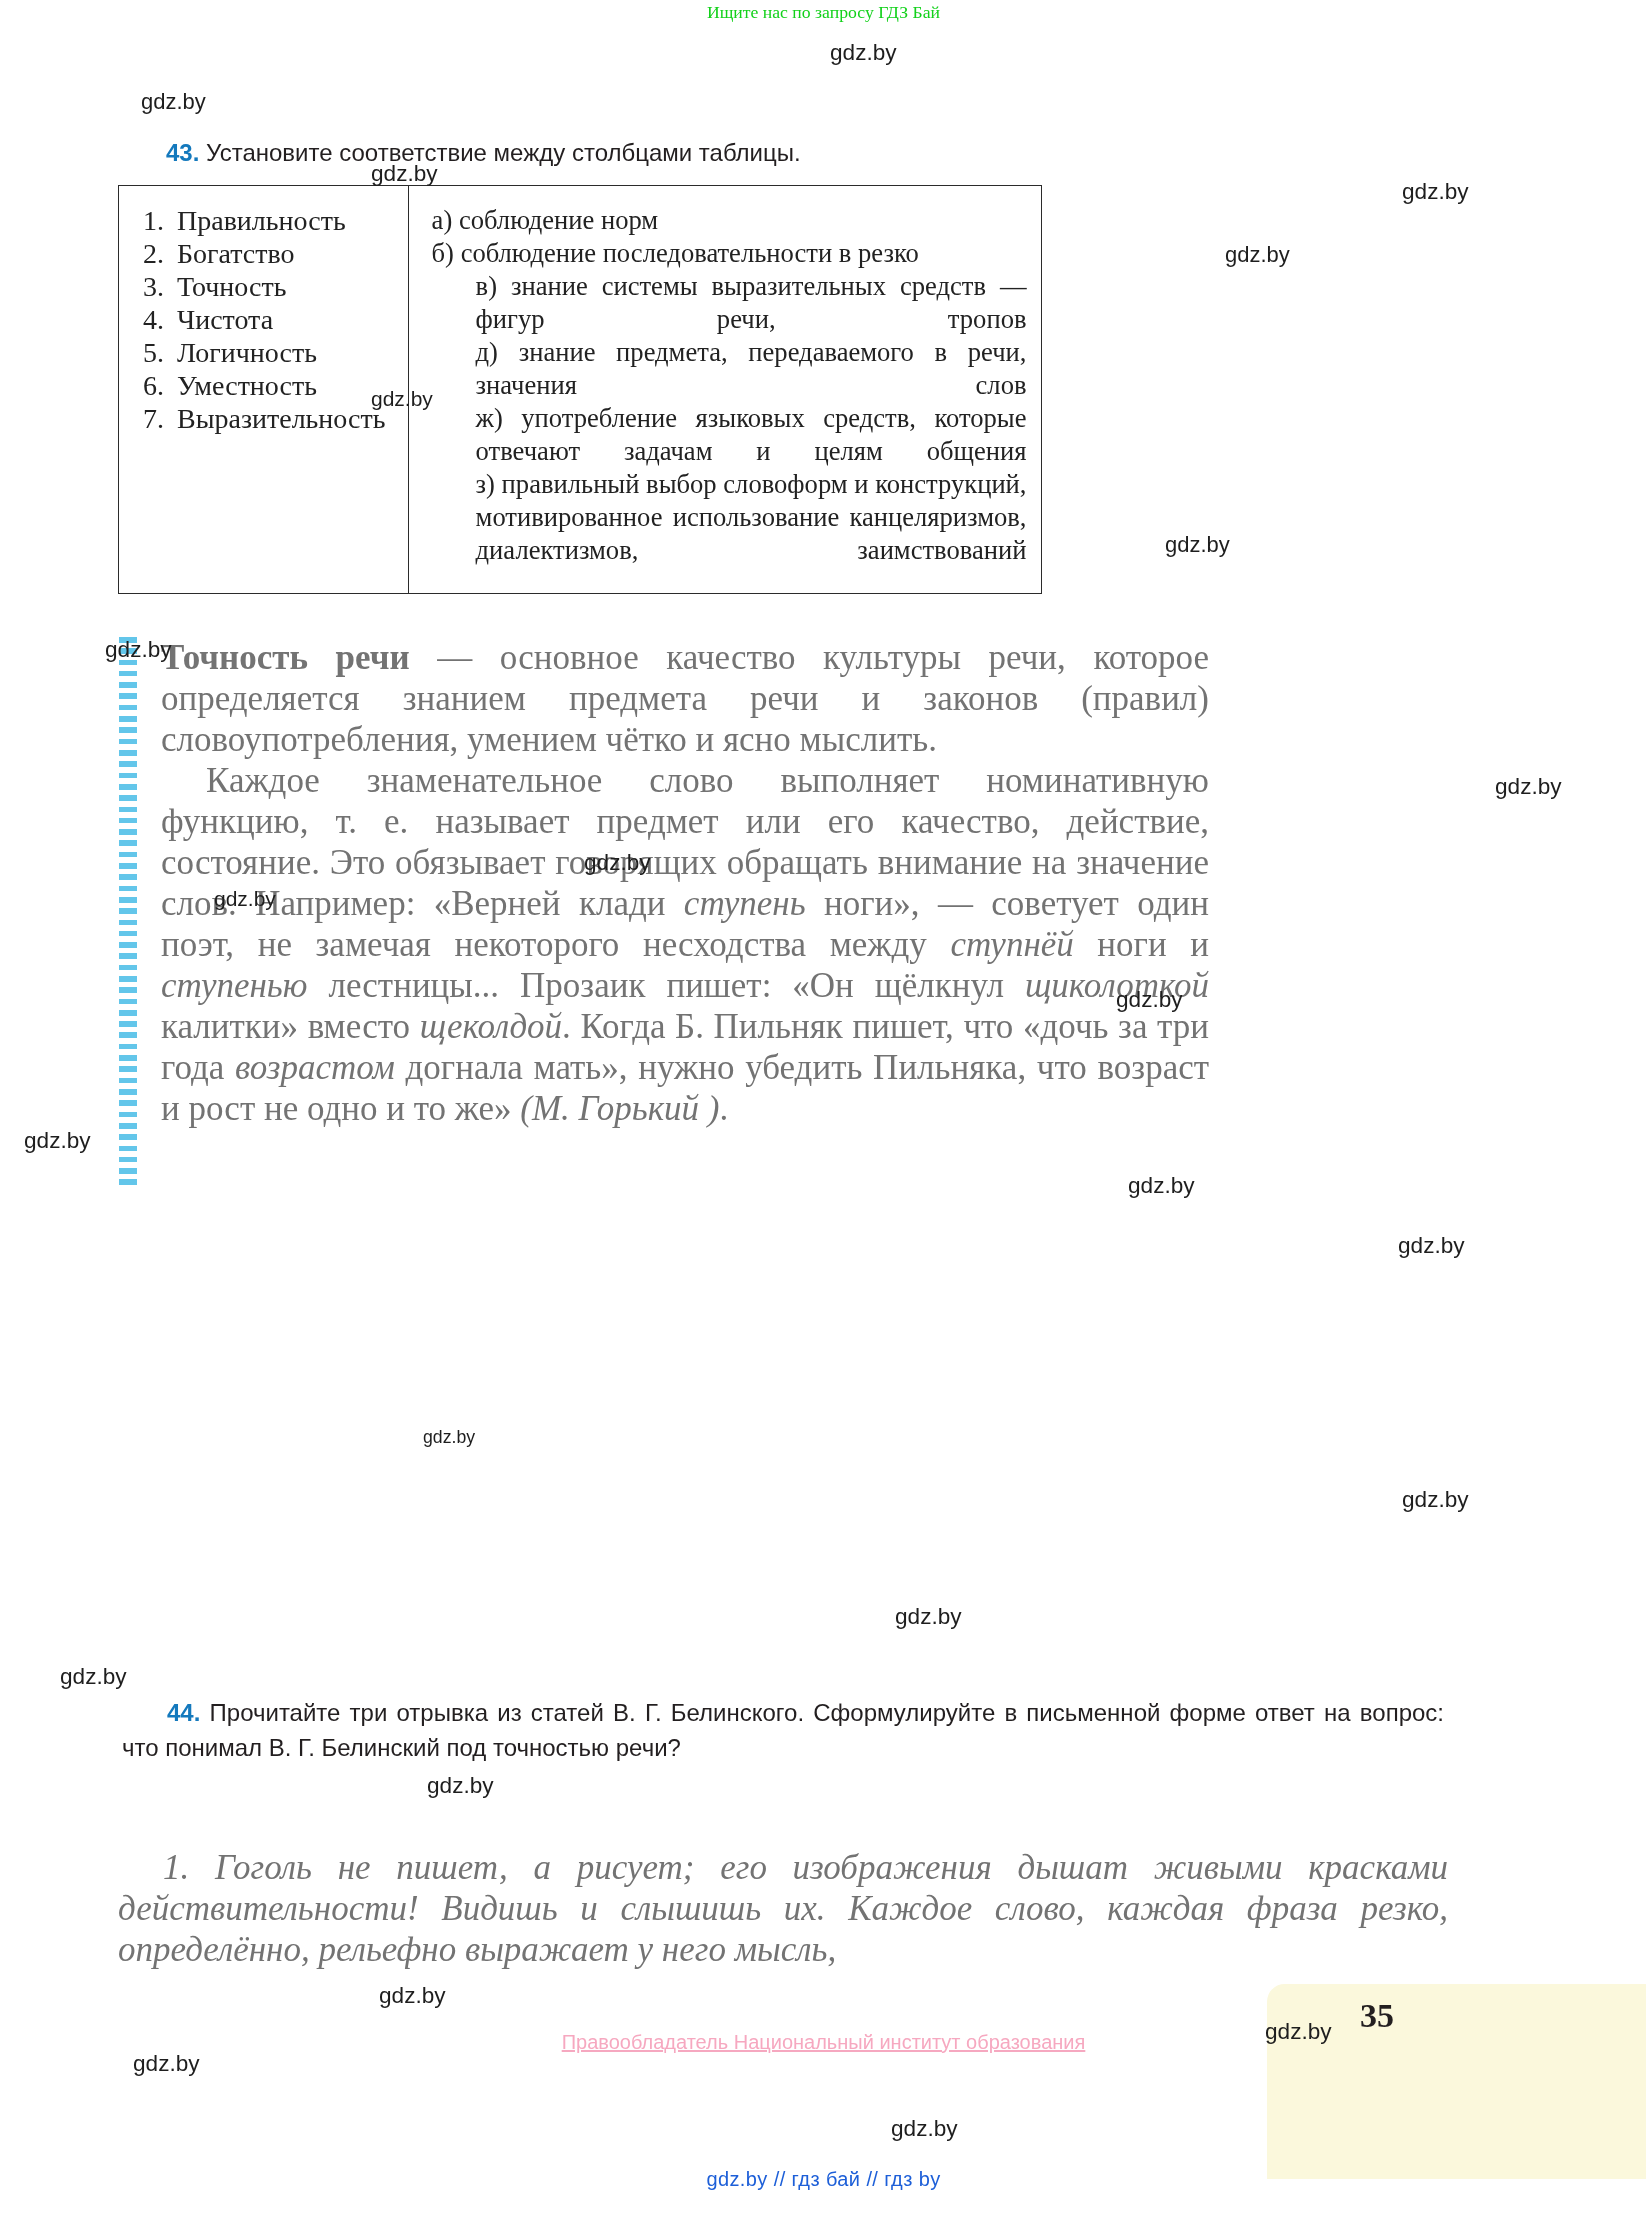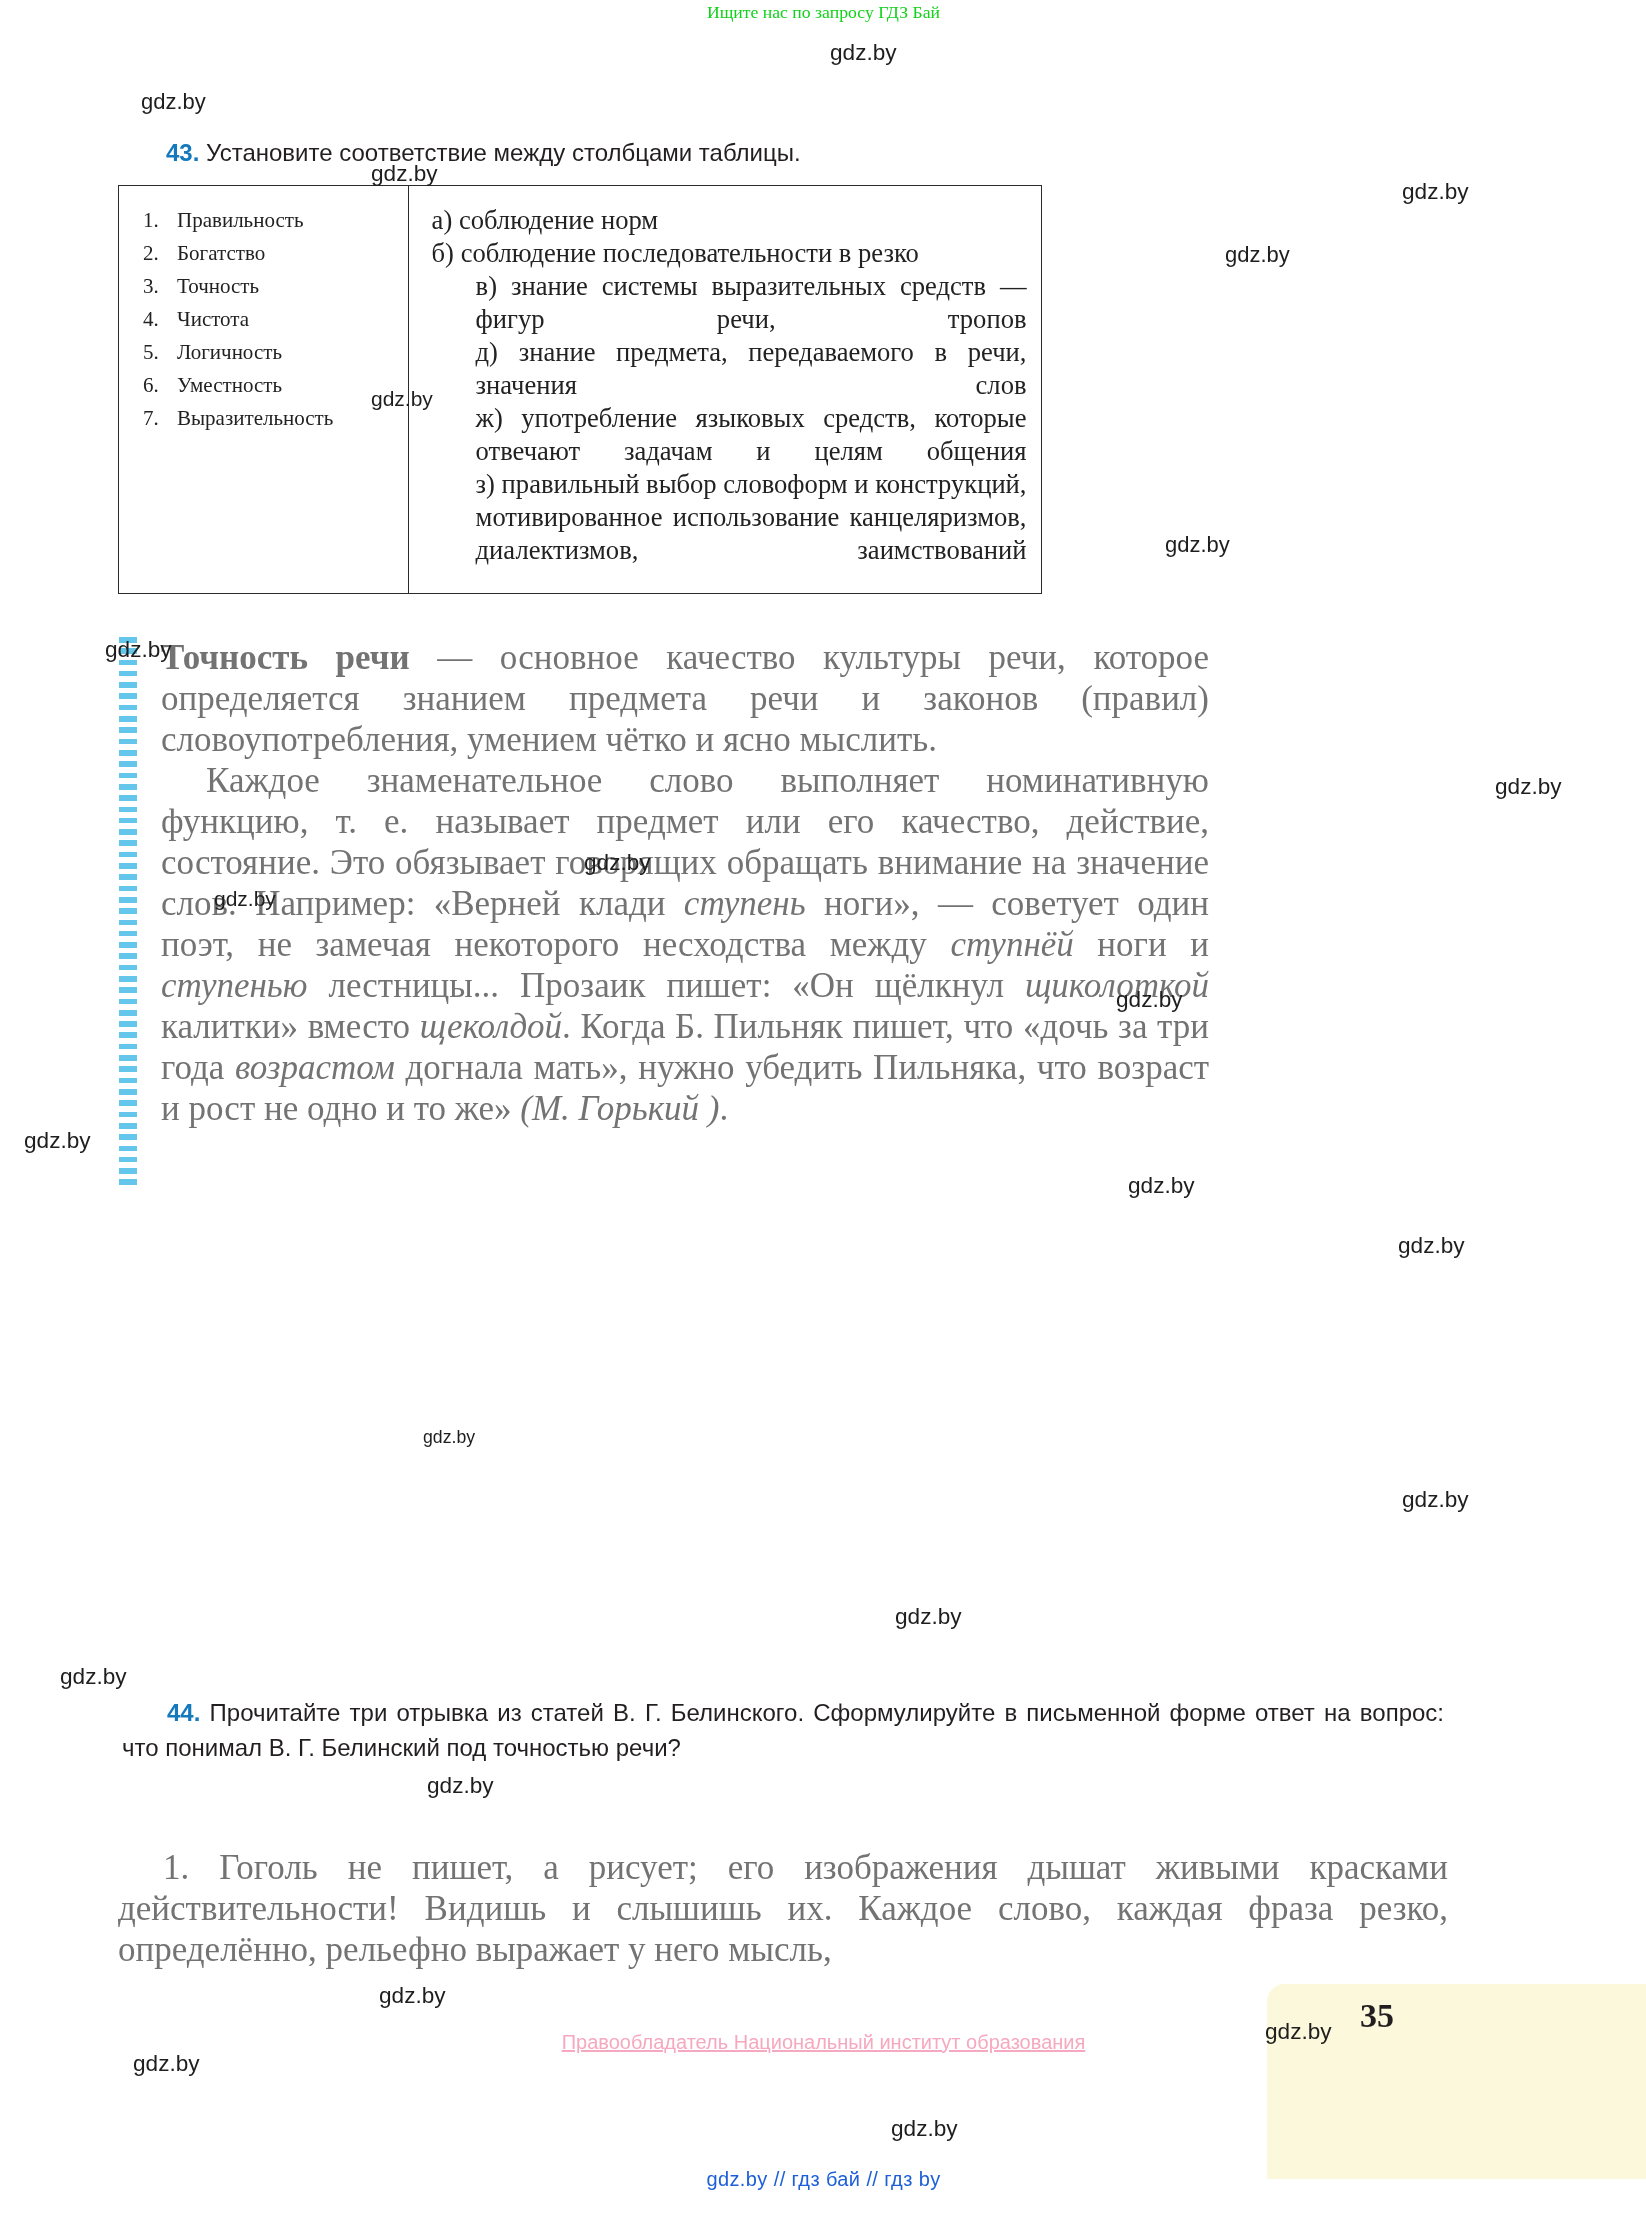--- a/index.html
+++ b/index.html
@@ -82,21 +82,21 @@
     box-sizing: border-box;
     border-right: 1.6px solid #2b2b2b;
     padding: 17.7px 0 0 24px;
   }
   .mt-col-right {
     flex: 1;
     box-sizing: border-box;
     padding: 17.7px 14.5px 0 22.6px;
   }
   .mt-item {
-    font-size: 21px;
+    font-size: 28px;
     line-height: 33px;
     color: #222;
     white-space: nowrap;
   }
   .mt-item .num {
     display: inline-block;
     width: 34px;
   }
   .mt-rowtext {
     font-size: 26.6px;
@@ -281,21 +281,21 @@
     </p>
   </div>
 
   <div class="task-block" style="left:118px; top:1691px; width:1330px;">
     <p>
       <span class="ex-num">44.</span>
       <span>Прочитайте три отрывка из статей В. Г. Белинского. Сформулируйте в письменной форме ответ на вопрос: что понимал В. Г. Белинский под точностью речи?</span>
     </p>
   </div>
 
-  <div class="body-block" style="left:118px; top:1847px; width:1330px;">
+  <div class="body-block" style="left:118px; top:1847px; width:1330px;font-style:italic;">
     <p class="indent">1. Гоголь не пишет, а рисует; его изображения дышат живыми красками действительности! Видишь и слышишь их. Каждое слово, каждая фраза резко, определённо, рельефно выражает у него мысль,</p>
   </div>
 
   <div class="page-plate"></div>
   <div class="page-num">35</div>
 
   <div class="footer-copyright">
     <span class="wm-pink" style="position:static;">Правообладатель Национальный институт образования</span>
   </div>
   <div class="footer-links">

